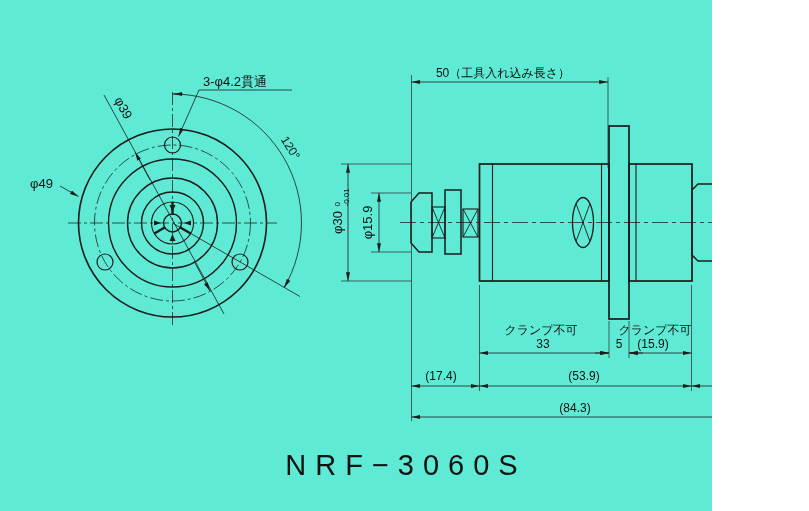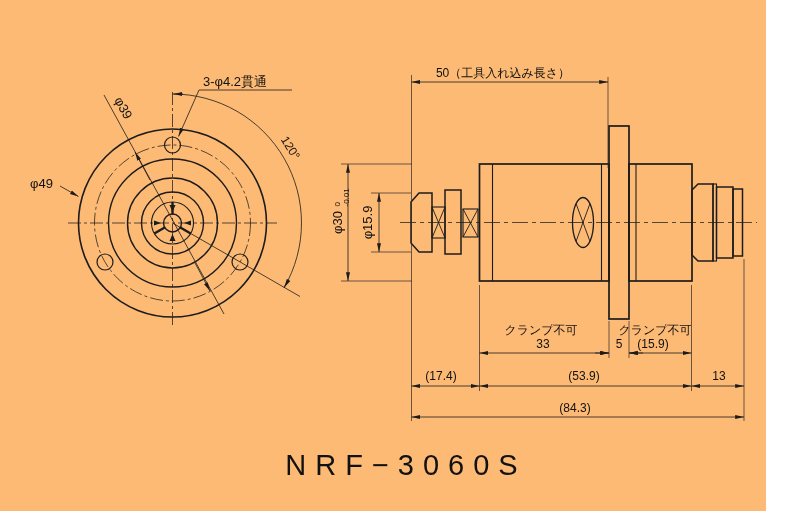--- a/index.html
+++ b/index.html
@@ -1,16 +1,16 @@
 <!DOCTYPE html>
 <html><head>
 <meta charset="utf-8">
 <style>
   html,body{margin:0;padding:0;background:#fff;}
-  .sheet{position:relative;width:766px;height:511px;background:#fdba74;overflow:hidden;
+  .sheet{position:relative;width:712px;height:511px;background:#5eead4;overflow:hidden;
          font-family:"Liberation Sans",sans-serif;}
   svg{position:absolute;left:0;top:0;}
   text{fill:#111;font-family:"Liberation Sans",sans-serif;}
   .dimtxt{font-size:12px;}
   .dimtxt-s{font-size:8px;}
   .big{font-size:13px;}
   .title{font-size:29px;letter-spacing:9px;fill:#111;}
 </style>
 </head>
 <body>

